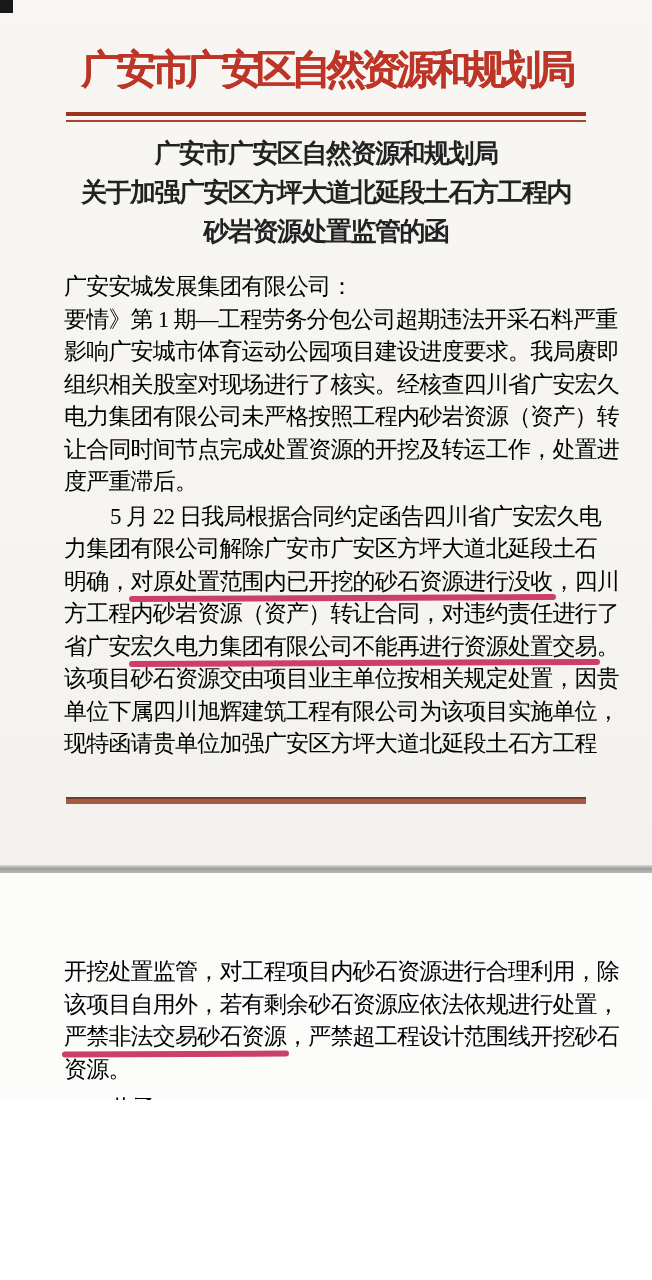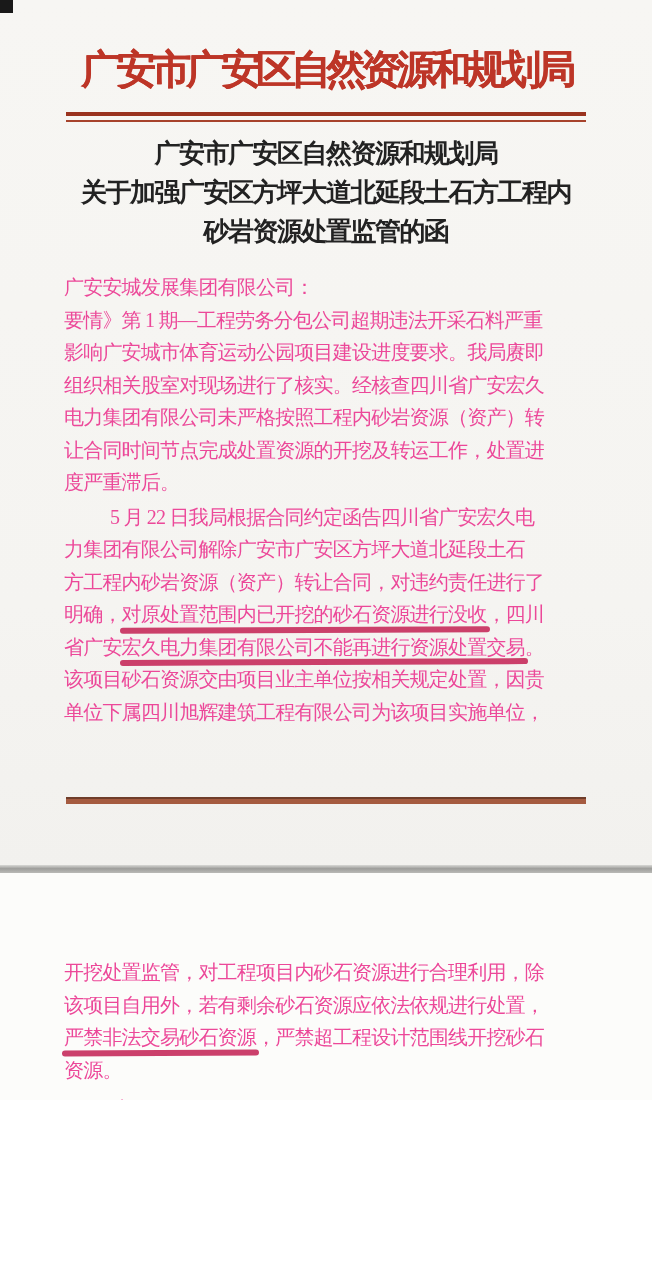--- a/index.html
+++ b/index.html
@@ -31,21 +31,21 @@
   
   .doc-title {
     position:absolute; left:0; right:0; top:134px; text-align:center;
     font-size:26px; font-weight:700; color:#222222; letter-spacing:-1.5px;
     line-height:39px; white-space:nowrap;
   }
 
   
   .body1 { position:absolute; left:64px; top:271px; width:526px; }
   .body2 { position:absolute; left:64px; top:956px; width:526px; }
-  .line  { font-size:20px; line-height:32.5px; color:#ec4899; letter-spacing:-0.8px;
+  .line  { font-size:23px; line-height:32.5px; color:#000000; letter-spacing:-0.8px;
            white-space:nowrap; }
   .indent { text-indent:46px; }
   .gap-top { margin-top:2px; }
   .gap-top2 { margin-top:7px; }
 
   
   .mark { position:relative; }
   .mark::after {
     content:""; position:absolute; left:-2px; right:-3px; bottom:-7px; height:5.5px;
     background:#c7305e; border-radius:3px; transform:rotate(-0.25deg); opacity:.92;
@@ -84,25 +84,26 @@
   <div class="body1">
     <div class="line">广安安城发展集团有限公司：</div>
     <div class="line">要情》第 1 期—工程劳务分包公司超期违法开采石料严重</div>
     <div class="line">影响广安城市体育运动公园项目建设进度要求。我局赓即</div>
     <div class="line">组织相关股室对现场进行了核实。经核查四川省广安宏久</div>
     <div class="line">电力集团有限公司未严格按照工程内砂岩资源（资产）转</div>
     <div class="line">让合同时间节点完成处置资源的开挖及转运工作，处置进</div>
     <div class="line">度严重滞后。</div>
     <div class="line indent gap-top">5 月 22 日我局根据合同约定函告四川省广安宏久电</div>
     <div class="line">力集团有限公司解除广安市广安区方坪大道北延段土石</div>
+    <div class="line"><span>明确，</span><span class="mark">对原处置范围内已开挖的砂石资源进行没收</span><span>，四川</span></div>
     <div class="line">方工程内砂岩资源（资产）转让合同，对违约责任进行了</div>
-    <div class="line"><span>明确，</span><span class="mark">对原处置范围内已开挖的砂石资源进行没收</span><span>，四川</span></div>
     <div class="line"><span>省广安</span><span class="mark">宏久电力集团有限公司不能再进行资源处置交易</span><span>。</span></div>
     <div class="line">该项目砂石资源交由项目业主单位按相关规定处置，因贵</div>
     <div class="line">单位下属四川旭辉建筑工程有限公司为该项目实施单位，</div>
+    <div class="line">现特函请贵单位加强广安区方坪大道北延段土石方工程</div>
   </div>
 
   <div style="position:absolute; left:66px; top:797px; width:520px; height:5px; background:#a55b40; border-top:2px solid #6f3d2a;"></div>
 
   <div class="body2">
     <div class="line">开挖处置监管，对工程项目内砂石资源进行合理利用，除</div>
     <div class="line">该项目自用外，若有剩余砂石资源应依法依规进行处置，</div>
     <div class="line"><span class="mark">严禁非法交易砂石资源</span><span>，严禁超工程设计范围线开挖砂石</span></div>
     <div class="line">资源。</div>
     <div class="line indent gap-top2">此函。</div>

